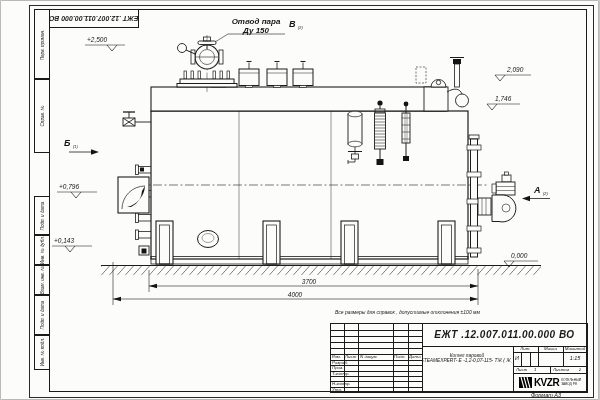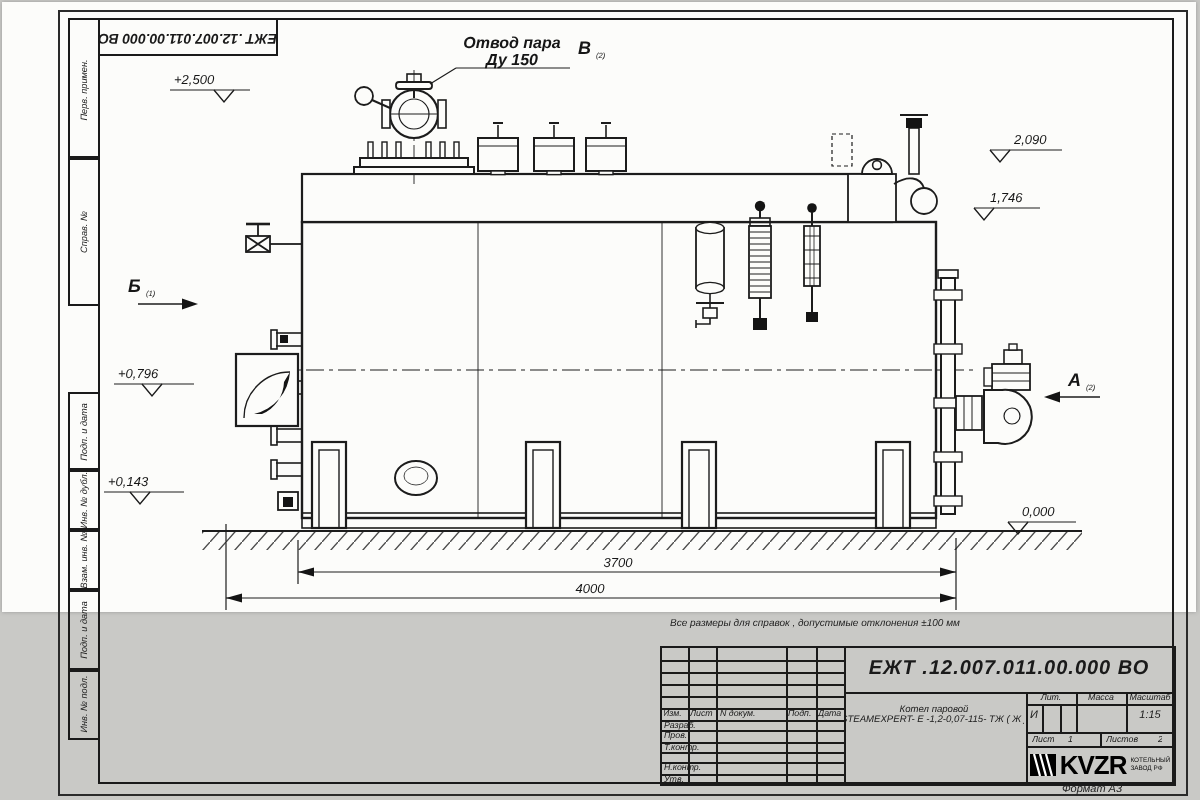--- a/index.html
+++ b/index.html
@@ -1,18 +1,18 @@
 <!DOCTYPE html>
 <html><head>
 <meta charset="utf-8">
 <style>
   html,body{margin:0;padding:0;}
   body{width:600px;height:400px;background:#c9c9c6;position:relative;overflow:hidden;
        font-family:"Liberation Sans",sans-serif;}
-  #paper{position:absolute;left:1px;top:1px;width:597px;height:305px;background:#fcfcfa;
+  #paper{position:absolute;left:1px;top:1px;width:597px;height:398px;background:#fcfcfa;
          box-shadow:0 0 2px #999;}
   .abs{position:absolute;}
   .frame-outer{left:28px;top:4px;width:563px;height:391px;border:0.8px solid #2a2a2a;}
   .frame-inner{left:48px;top:8px;width:536px;height:381px;border:1.4px solid #1a1a1a;}
   .vbox{left:33px;width:14px;border:0.9px solid #1a1a1a;}
   .vbox span{position:absolute;top:50%;left:50%;transform:translate(-50%,-50%) rotate(-90deg);
              white-space:nowrap;font-size:4.6px;font-style:italic;color:#222;}
   #stamp{left:48px;top:8px;width:88px;height:17px;border:1px solid #1a1a1a;
          display:flex;align-items:center;justify-content:center;}
   #stamp span{transform:rotate(180deg);font-size:7px;font-style:italic;font-weight:bold;color:#1a1a1a;white-space:nowrap;}
@@ -20,21 +20,21 @@
   #format{left:505px;top:391px;width:80px;text-align:center;font-size:5.5px;font-style:italic;color:#222;}
   
   #tb{left:329px;top:322px;width:256px;height:68px;border:1.1px solid #1a1a1a;font-style:italic;color:#1a1a1a;}
   .vl{position:absolute;top:0;bottom:0;width:0;border-left:0.8px solid #1a1a1a;}
   .hl{position:absolute;height:0;border-top:0.8px solid #1a1a1a;}
   .cell{position:absolute;font-size:4.4px;line-height:1;white-space:nowrap;overflow:hidden;}
   .ctr{display:flex;align-items:center;justify-content:center;text-align:center;}
   #tb-doc{left:91px;top:0;width:165px;height:22px;font-size:10px;font-weight:bold;letter-spacing:0.5px;}
   #tb-name{left:91px;top:23px;width:90px;height:24px;flex-direction:column;font-size:4.8px;}
   #tb-logo{left:182px;top:49px;width:74px;height:19px;gap:2px;}
-  #tb-logo .lgname{font-size:13px;font-weight:bold;font-style:normal;letter-spacing:-0.5px;color:#000;}
+  #tb-logo .lgname{font-size:10px;font-weight:bold;font-style:normal;letter-spacing:-0.5px;color:#000;}
   #tb-logo .lgsub{font-size:3.2px;font-style:normal;line-height:1.15;color:#111;text-align:left;}
   svg text{font-family:"Liberation Sans",sans-serif;font-style:italic;fill:#161616;}
   .t65{font-size:6.5px;} .t8{font-size:8px;font-weight:bold;} .t9{font-size:9px;font-weight:bold;} .t4{font-size:3.8px;}
 </style>
 </head>
 <body>
 
 <div id="paper">
 
   <div class="abs frame-outer"></div>

